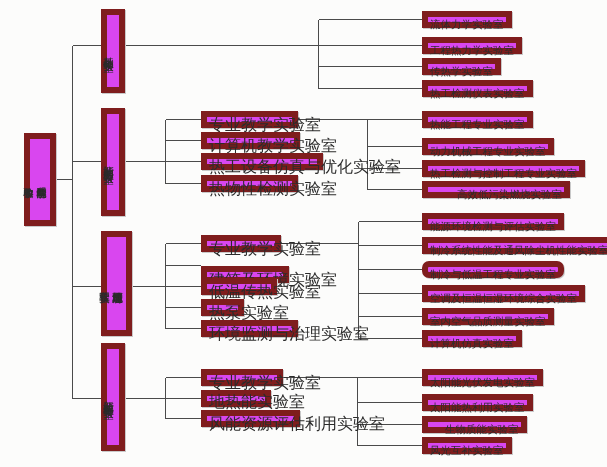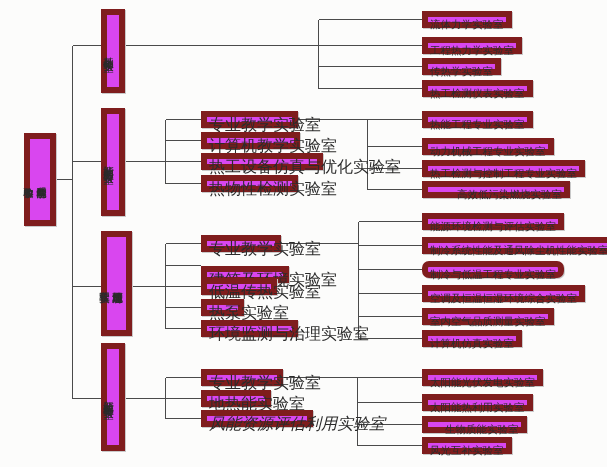--- a/index.html
+++ b/index.html
@@ -122,21 +122,21 @@
   <div class="node hbox mid" style="left:201px;top:320px;width:97px;">环境监测与治理实验室</div>
 
   <div class="node hbox" style="left:422px;top:213px;">能源环境检测与评估实验室</div>
   <div class="node hbox" style="left:422px;top:237px;">制冷系统性能及通风除尘机性能实验室</div>
   <div class="node hbox" style="left:422px;top:261px;border-radius:7px;">制冷与低温工程专业实验室</div>
   <div class="node hbox" style="left:422px;top:285px;">空调及恒温恒湿环境综合实验室</div>
   <div class="node hbox" style="left:422px;top:308px;">室内空气品质测量实验室</div>
   <div class="node hbox" style="left:422px;top:330px;">计算机仿真实验室</div>
 
   <div class="node hbox mid" style="left:201px;top:369px;width:82px;">专业教学实验室</div>
-  <div class="node hbox mid" style="left:201px;top:390px;width:70px;">地热能实验室</div>
-  <div class="node hbox mid" style="left:201px;top:410px;width:112px;font-style:italic;">风能资源评估利用实验室</div>
+  <div class="node hbox mid" style="left:201px;top:390px;width:70px;font-family:Liberation Mono, monospace;">地热能实验室</div>
+  <div class="node hbox mid" style="left:201px;top:410px;width:99px;">风能资源评估利用实验室</div>
 
   <div class="node hbox" style="left:422px;top:369px;">太阳能光伏发电实验室</div>
   <div class="node hbox" style="left:422px;top:394px;">太阳能热利用实验室</div>
   <div class="node hbox" style="left:422px;top:416px;padding-left:17px;">生物质能实验室</div>
   <div class="node hbox" style="left:422px;top:437px;">风光互补实验室</div>
 
 </div>
 
 </body></html>

